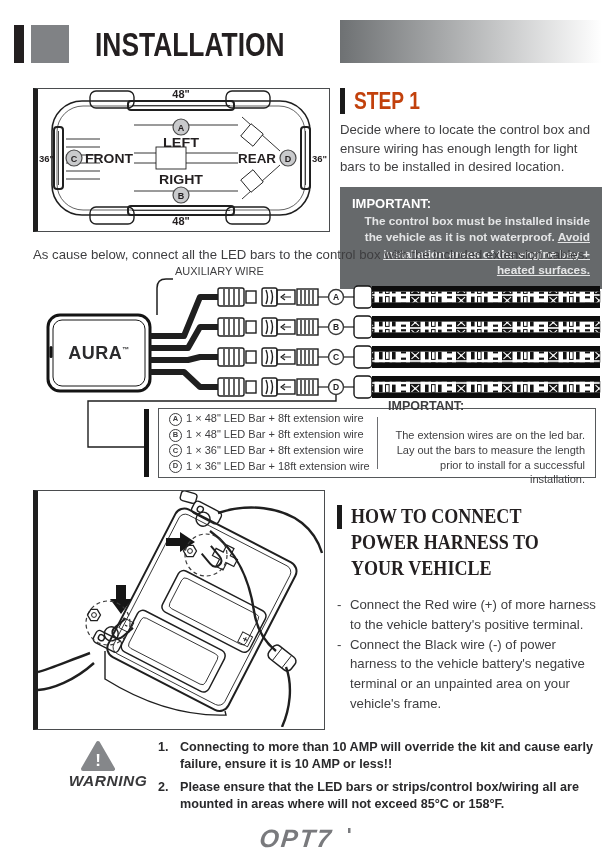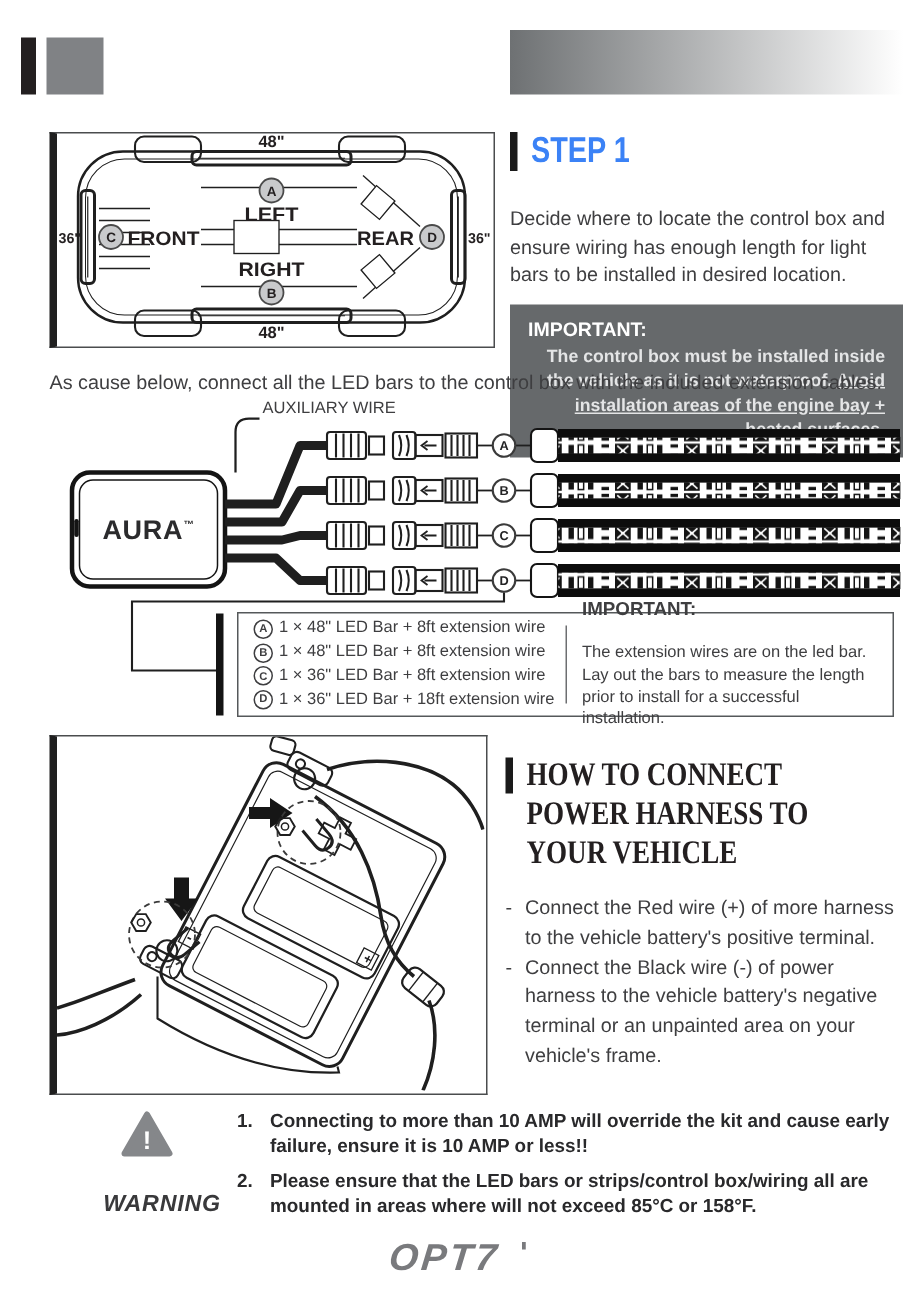--- a/index.html
+++ b/index.html
@@ -17,72 +17,73 @@
   
   .fig-box{border:1px solid #4a4c4e;border-left:5px solid #1f1f1f;background:#fff;box-sizing:border-box;}
   .car-box{left:33px;top:88px;width:297px;height:144px;}
   .batt-box{left:33px;top:490px;width:292px;height:240px;}
 
   
   .step1{left:340px;top:88px;width:262px;}
   .sec-head{display:flex;align-items:flex-start;}
   .sec-bar{width:5px;background:#1a1a1a;margin-right:9px;flex:none;}
   .step1 .sec-bar{height:26px;}
-  .step1-h{font-size:24px;font-weight:bold;color:#3b82f6;line-height:26px;}
+  .step1-h{font-size:24px;font-weight:bold;color:#c2410c;line-height:26px;}
   .body-txt{font-size:13.2px;line-height:1.42;color:#3e3e40;}
-  .step1-body{margin-top:23px;}
+  .step1-body{margin-top:7px;}
   .imp-box{margin-top:10px;background:#66696b;color:#fff;padding:9px 12px 11px 12px;box-sizing:border-box;width:262px;}
   .imp-title{font-size:13px;font-weight:bold;color:#ffffff;}
   .imp-body{font-size:11.8px;line-height:1.38;color:#e4e5e6;font-weight:bold;margin-top:2px;text-align:right;}
   .imp-underline{text-decoration:underline;}
 
   .intro{left:33px;top:246px;width:560px;}
 
   
   .legend{left:158px;top:408px;width:438px;height:70px;border:1px solid #55585a;background:#fff;
           box-sizing:border-box;display:flex;align-items:center;padding:6px 10px;}
   .legend-items{width:204px;flex:none;}
   .legend-item{font-size:11px;line-height:1.45;color:#3e3e40;white-space:nowrap;display:flex;align-items:center;}
   .circ{display:inline-flex;align-items:center;justify-content:center;width:11px;height:11px;border:1px solid #3e3e40;
         border-radius:50%;font-size:7.5px;font-weight:bold;margin-right:4px;flex:none;color:#3e3e40;}
   .legend-div{width:1px;align-self:stretch;background:#6d6e71;margin:2px 10px 2px 4px;}
   .legend-imp{flex:1;}
   .legend-imp-title{font-size:12.5px;font-weight:bold;color:#3e3e40;}
-  .legend-imp-body{font-size:11px;line-height:1.32;color:#3e3e40;margin-top:15px;}
+  .legend-imp-body{font-size:11px;line-height:1.32;color:#3e3e40;margin-top:15px;text-align:right;}
 
   
   .power{left:337px;top:503px;width:263px;}
   .power .sec-bar{height:24px;margin-top:2px;}
   .power-h{font-size:22px;font-weight:bold;color:#231f20;line-height:26px;font-family:Liberation Serif, serif;}
   .power-h .cond{display:block;transform:scaleX(0.82);}
   .bullets{margin-top:14px;}
   .bullet{display:flex;font-size:13.2px;line-height:1.5;color:#3e3e40;}
   .bullet-dash{width:13px;flex:none;}
 
   
   .warn-icon{left:80px;top:740px;}
   .warn-label{left:48px;top:772px;width:120px;text-align:center;font-size:15.5px;font-weight:bold;
-              font-style:italic;color:#39393b;letter-spacing:0.5px;margin-top:22px;}
+              font-style:italic;color:#39393b;letter-spacing:0.5px;}
   .warn-list{left:158px;top:739px;width:438px;}
   .warn-item{display:flex;font-size:12.6px;font-weight:bold;line-height:1.32;color:#29292b;margin-bottom:7px;}
   .warn-num{width:22px;flex:none;}
 
   .footer-logo{left:236px;top:822px;}
 
   svg{display:block;}
   .ln{stroke:#1f1f1f;fill:none;}
   text{font-family:"Liberation Sans",sans-serif;}
 </style>
 </head>
 <body>
 
 <div class="page">
 
   <div class="abs hdr-blackbar"></div>
   <div class="abs hdr-graysq"></div>
+  <div class="abs hdr-title"><span class="cond">INSTALLATION</span></div>
   <div class="abs hdr-grad"></div>
 
   <div class="abs fig-box car-box">
     <svg width="290" height="138" viewBox="0 0 290 138">
 
       <g class="ln" stroke-width="1.4" fill="#fff">
         <rect x="52" y="2" width="44" height="17" rx="6"></rect>
         <rect x="188" y="2" width="44" height="17" rx="6"></rect>
         <rect x="52" y="118" width="44" height="17" rx="6"></rect>
         <rect x="188" y="118" width="44" height="17" rx="6"></rect>

